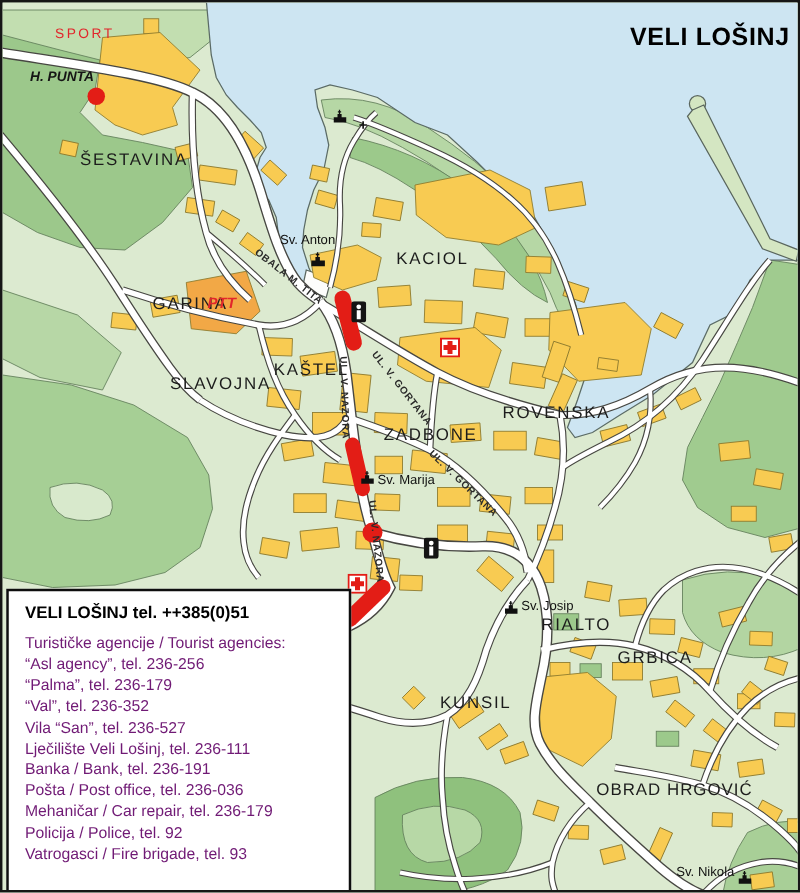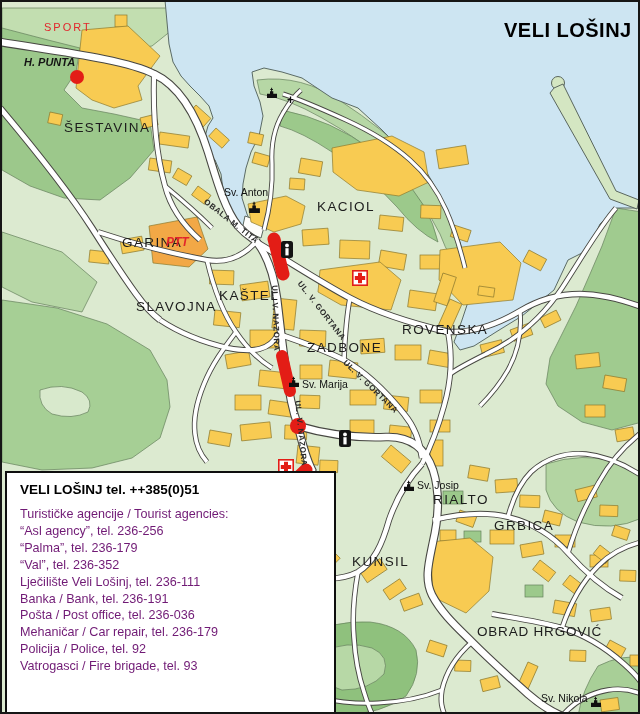--- a/index.html
+++ b/index.html
@@ -7,21 +7,21 @@
          background:#dcead0;border:2px solid #161616;box-sizing:border-box;
          font-family:"Liberation Sans",sans-serif;}
   #mapsvg{position:absolute;left:0;top:0;}
   .lbl{position:absolute;color:#151515;white-space:nowrap;line-height:1;}
   .district{font-size:13.5px;letter-spacing:1.4px;color:#1c1c1c;}
   .church-lbl{font-size:10.5px;color:#111;}
   .street{font-size:8px;font-weight:bold;letter-spacing:.6px;color:#2a2a2a;
           transform-origin:0 0;}
   .maptitle{font-size:20px;font-weight:bold;letter-spacing:.5px;color:#000;}
   .red{color:#e2262b;}
-  #infobox{position:absolute;left:3px;top:469px;width:331px;height:244px;
+  #infobox{position:absolute;left:3px;top:469px;width:276px;height:244px;
            background:#fff;border:2px solid #0e0e0e;box-sizing:border-box;
            padding:9px 4px 0 13px;}
   #infobox .ib-title{font-size:13.5px;font-weight:bold;color:#000;margin-bottom:9px;}
   #infobox .ib-line{font-size:12.6px;color:#701a75;line-height:16.9px;}
 </style>
 </head>
 <body>
 
 <div id="stage">
 <svg id="mapsvg" width="640" height="714" viewBox="0 0 640 714">
@@ -311,20 +311,21 @@
   <div class="lbl street" style="left:299px;top:398px;transform:rotate(84deg)">UL. V. NAZORA</div>
   <div class="lbl street" style="left:300px;top:278px;transform:rotate(52deg)">UL. V. GORTANA</div>
   <div class="lbl street" style="left:345px;top:357px;transform:rotate(44deg)">UL. V. GORTANA</div>
 
   <div id="infobox">
     <div class="ib-title">VELI LOŠINJ tel. ++385(0)51</div>
     <div class="ib-line">Turističke agencije / Tourist agencies:</div>
     <div class="ib-line">“Asl agency”, tel. 236-256</div>
     <div class="ib-line">“Palma”, tel. 236-179</div>
     <div class="ib-line">“Val”, tel. 236-352</div>
+    <div class="ib-line">Vila “San”, tel. 236-527</div>
     <div class="ib-line">Lječilište Veli Lošinj, tel. 236-111</div>
     <div class="ib-line">Banka / Bank, tel. 236-191</div>
     <div class="ib-line">Pošta / Post office, tel. 236-036</div>
     <div class="ib-line">Mehaničar / Car repair, tel. 236-179</div>
     <div class="ib-line">Policija / Police, tel. 92</div>
     <div class="ib-line">Vatrogasci / Fire brigade, tel. 93</div>
   </div>
 </div>
 
 </body></html>

